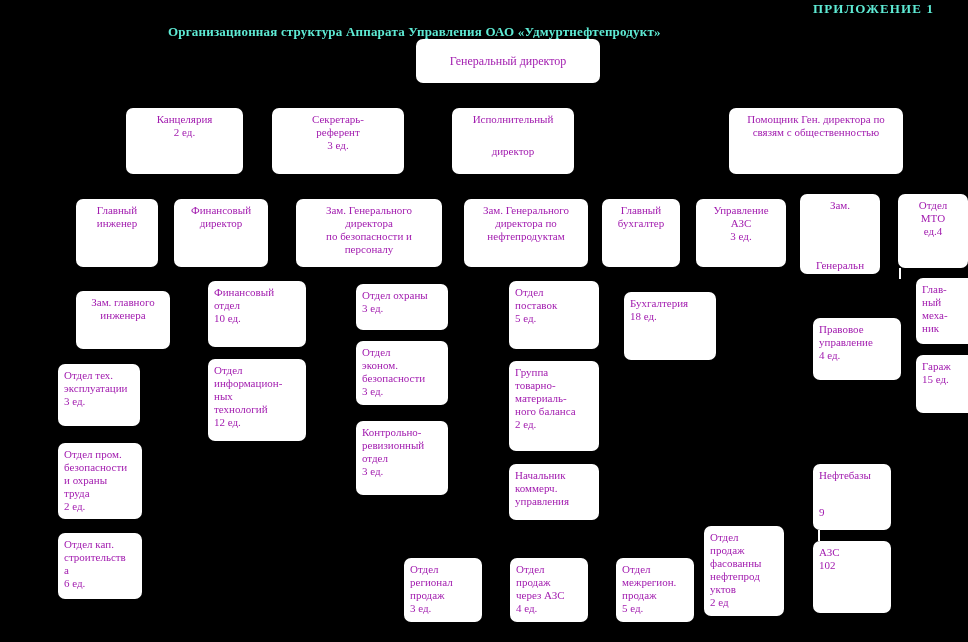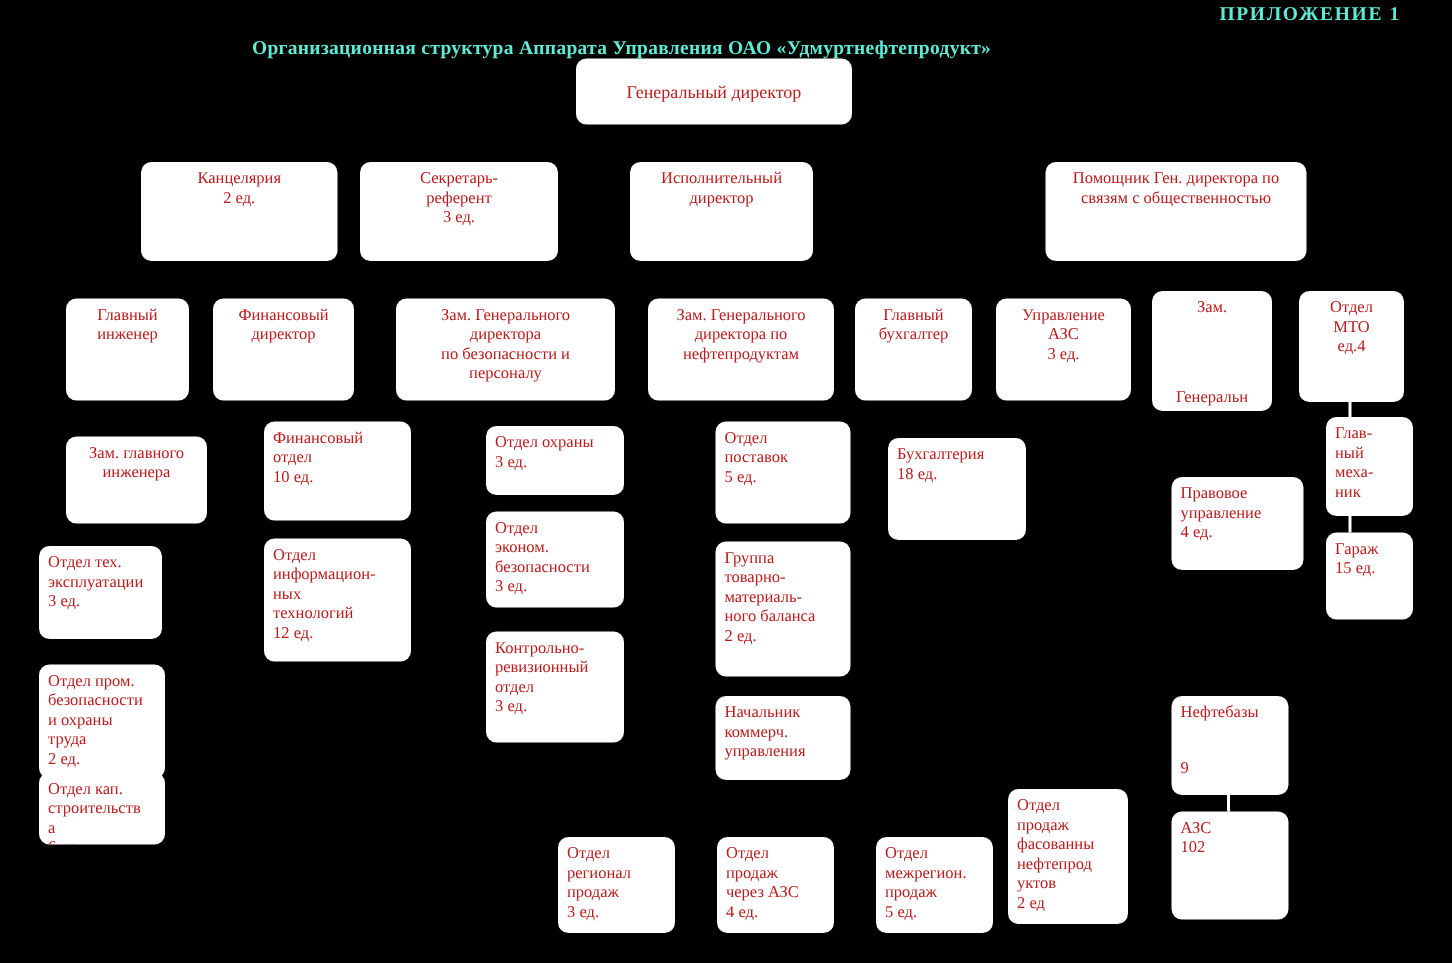--- a/index.html
+++ b/index.html
@@ -29,28 +29,29 @@
     letter-spacing: 1.1px;
   }
   #chart-title {
     left: 168px;
     top: 24px;
     font-size: 13px;
   }
   .node {
     position: absolute;
     background: #ffffff;
-    color: #b91c1c;
+    color: #a21caf;
     border-radius: 7px;
     box-sizing: border-box;
     overflow: hidden;
     font-family: "Liberation Serif", "DejaVu Serif", serif;
     font-size: 11px;
     line-height: 1.19;
     padding: 5px 6px 4px 6px;
+    margin-left: 32px;
   }
   .node.center   { text-align: center; }
   .node.left     { text-align: left; }
   .node.vcenter  { display: flex; flex-direction: column; justify-content: center; }
   .node.vtop     { display: flex; flex-direction: column; justify-content: flex-start; }
   .node .tl { display: block; }
   .node.big { font-size: 12px; }
   .conn {
     position: absolute;
     background: #ffffff;
@@ -62,30 +63,30 @@
 <div id="canvas">
 
   <div class="hdr" id="appendix-label">ПРИЛОЖЕНИЕ 1</div>
 
   <div class="hdr" id="chart-title">Организационная структура Аппарата Управления ОАО «Удмуртнефтепродукт»</div>
 
   <div id="nodes-layer">
       <div class="node center vcenter big" style="left: 384px; top: 39px; width: 184px; height: 44px;">
         <span class="tl">Генеральный директор</span>
       </div>
-      <div class="node center vtop" style="left: 94px; top: 108px; width: 131px; height: 66px;">
+      <div class="node center vtop" style="left: 94px; top: 108px; width: 117px; height: 66px;">
         <span class="tl">Канцелярия</span>
         <span class="tl">2 ед.</span>
       </div>
       <div class="node center vtop" style="left: 240px; top: 108px; width: 132px; height: 66px;">
         <span class="tl">Секретарь-</span>
         <span class="tl">референт</span>
         <span class="tl">3 ед.</span>
       </div>
-      <div class="node center vtop" style="left: 420px; top: 108px; width: 122px; height: 66px;">
+      <div class="node center vtop" style="left: 420px; top: 108px; width: 122px; height: 66px; gap: 19px;">
         <span class="tl">Исполнительный</span>
         <span class="tl">директор</span>
       </div>
       <div class="node center vtop" style="left: 697px; top: 108px; width: 174px; height: 66px;">
         <span class="tl">Помощник Ген. директора по</span>
         <span class="tl">связям с общественностью</span>
       </div>
       <div class="node center vtop" style="left: 44px; top: 199px; width: 82px; height: 68px;">
         <span class="tl">Главный</span>
         <span class="tl">инженер</span>
@@ -136,21 +137,21 @@
         <span class="tl">эксплуатации</span>
         <span class="tl">3 ед.</span>
       </div>
       <div class="node left vtop" style="left: 26px; top: 443px; width: 84px; height: 76px;">
         <span class="tl">Отдел пром.</span>
         <span class="tl">безопасности</span>
         <span class="tl">и охраны</span>
         <span class="tl">труда</span>
         <span class="tl"> 2 ед.</span>
       </div>
-      <div class="node left vtop" style="left: 26px; top: 515px; width: 84px; height: 48px;">
+      <div class="node left vtop" style="left: 26px; top: 533px; width: 84px; height: 66px;">
         <span class="tl">Отдел кап.</span>
         <span class="tl">строительств</span>
         <span class="tl">а</span>
         <span class="tl">6 ед.</span>
       </div>
       <div class="node left vtop" style="left: 176px; top: 281px; width: 98px; height: 66px;">
         <span class="tl">Финансовый</span>
         <span class="tl">отдел</span>
         <span class="tl">10 ед.</span>
       </div>

